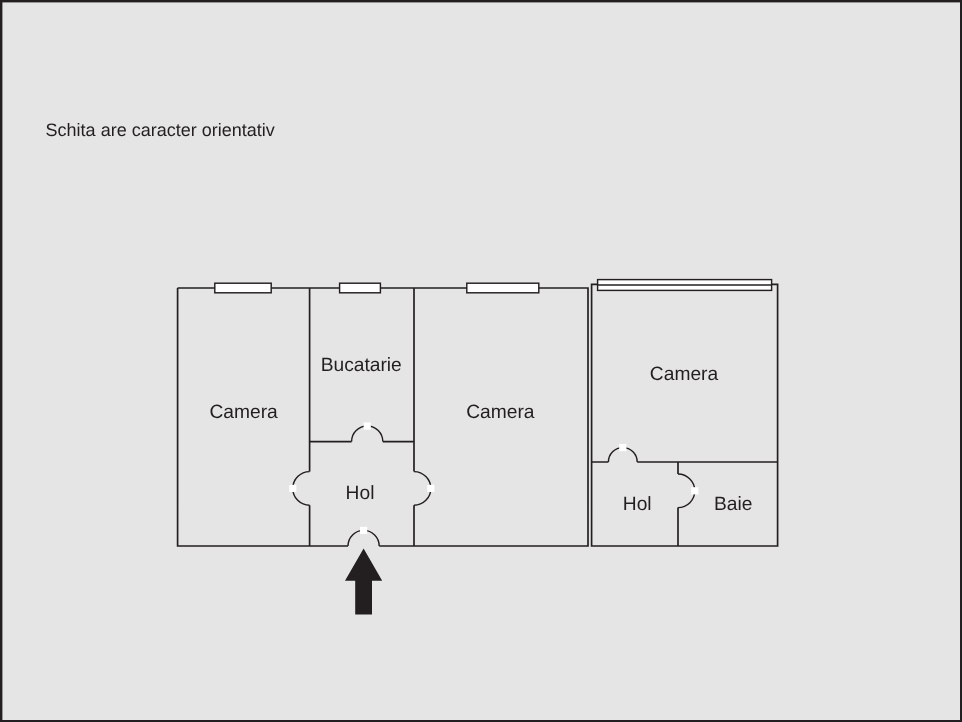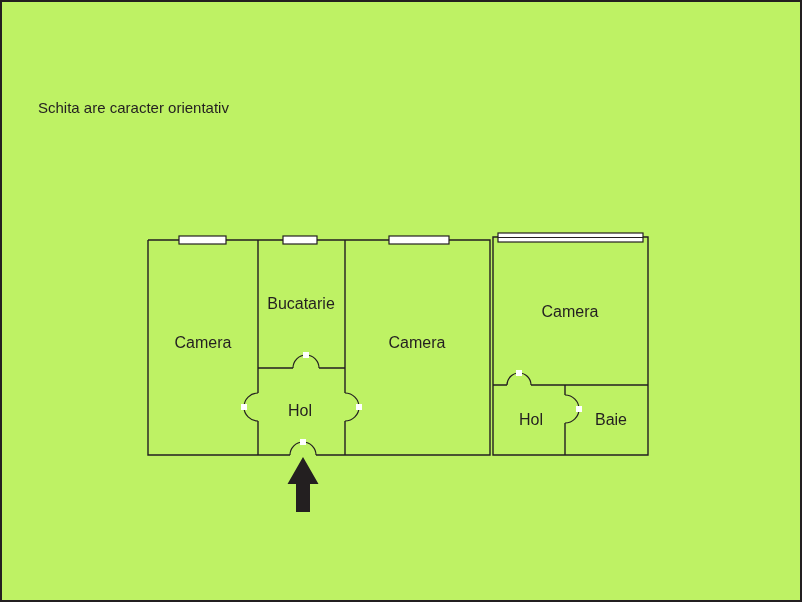--- a/index.html
+++ b/index.html
@@ -1,20 +1,20 @@
 <!DOCTYPE html>
 <html><head>
 <meta charset="utf-8">
 <style>
   html, body { margin: 0; padding: 0; background: #ffffff; }
   .page {
     position: relative;
     width: 802px;
     height: 602px;
-    background: #bef264;
+    background: #e5e5e5;
     overflow: hidden;
   }
   svg { display: block; }
   .disclaimer-text {
     font-family: "Liberation Sans", "DejaVu Sans", sans-serif;
     font-size: 15px;
     fill: #231f20;
   }
   .room-label {
     font-family: "Liberation Sans", "DejaVu Sans", sans-serif;

